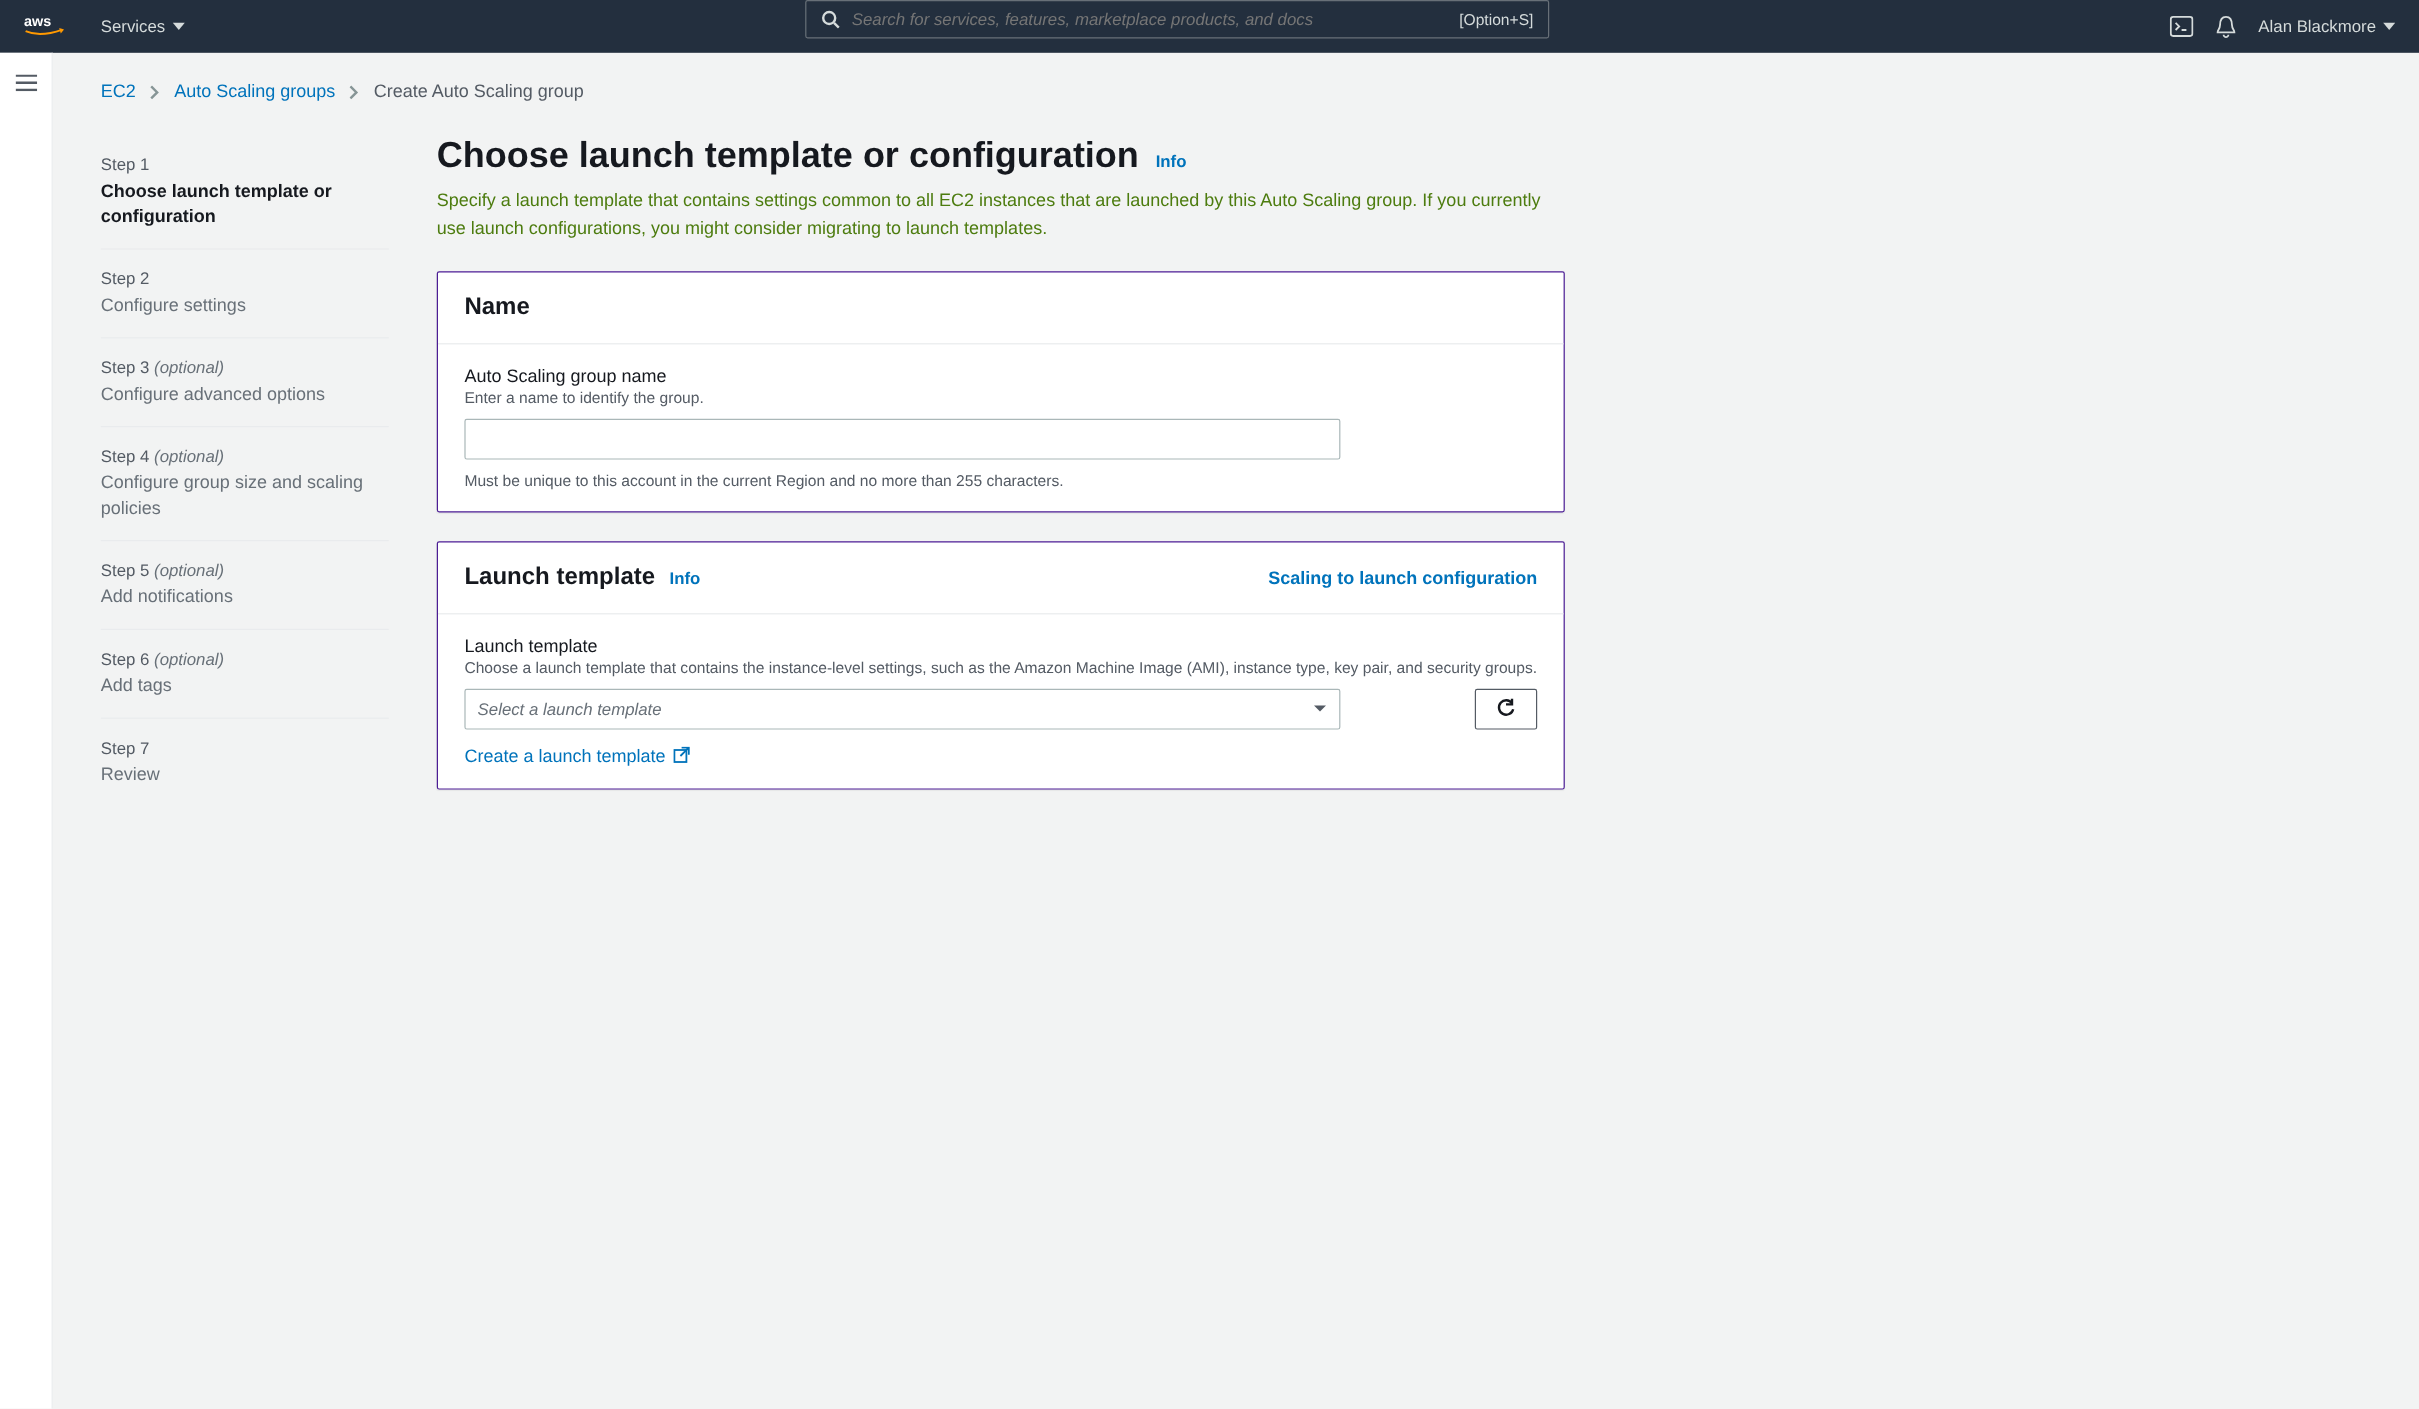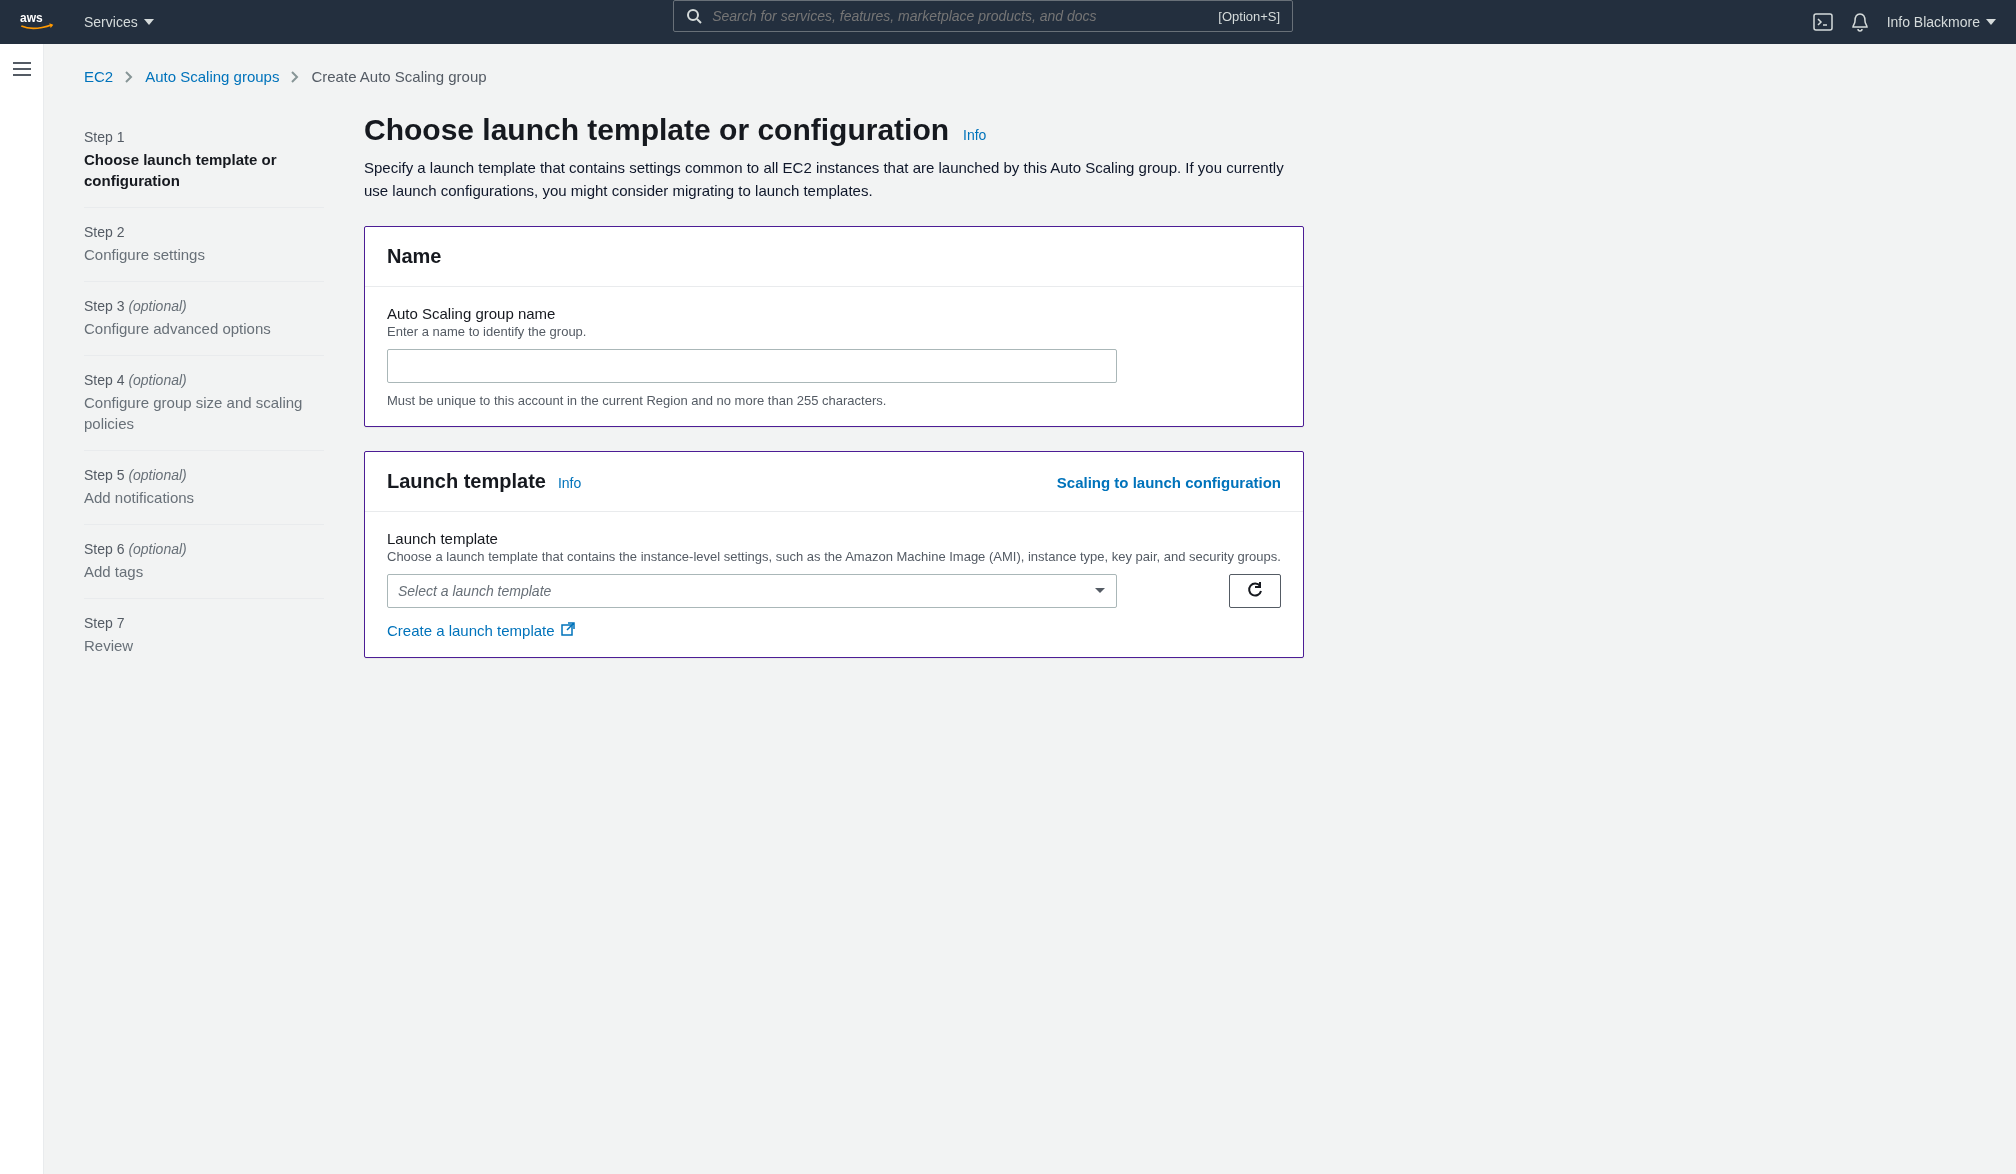--- a/index.html
+++ b/index.html
@@ -39,22 +39,22 @@
 .step { padding: 16px 0; border-bottom: 1px solid #e9ebed; }
 .step:last-child { border-bottom: none; }
 .step-label { font-size: 14px; color: #545b64; margin-bottom: 4px; }
 .step-label .optional { font-style: italic; color: #687078; }
 .step-title { font-size: 15px; color: #687078; line-height: 1.4; }
 .step.active .step-title { color: #16191f; font-weight: 700; }
 
 
 .page-heading { display: flex; align-items: baseline; gap: 14px; margin-bottom: 10px; }
 h1 { font-size: 30px; font-weight: 700; color: #16191f; }
-.info-link { color: #0073bb; font-size: 14px; font-weight: 400; cursor: pointer; }
-.page-desc { font-size: 15px; color: #0f172a; line-height: 1.5; margin-bottom: 24px; }
+.info-link { color: #0073bb; font-size: 14px; font-weight: 700; cursor: pointer; }
+.page-desc { font-size: 15px; color: #4d7c0f; line-height: 1.5; margin-bottom: 24px; }
 
 
 .panel { background: #fff; border: 1px solid #4c1d95; border-radius: 2px; margin-bottom: 24px; box-shadow: 0 1px 1px rgba(0,0,0,0.05); }
 .panel-header { padding: 18px 22px; border-bottom: 1px solid #e9ebed; display: flex; align-items: baseline; justify-content: space-between; }
 .panel-title { font-size: 20px; font-weight: 700; }
 .panel-header-left { display: flex; align-items: baseline; gap: 12px; }
 .switch-link { color: #0073bb; font-weight: 700; font-size: 15px; cursor: pointer; }
 .panel-body { padding: 18px 22px; }
 
 .field-label { font-size: 15px; font-weight: 400; color: #16191f; margin-bottom: 2px; }
@@ -106,21 +106,21 @@
   <div class="topnav-right">
     <svg width="20" height="20" viewBox="0 0 20 20">
         <rect x="1" y="2" width="18" height="16" rx="2" stroke="#d5dbdb" stroke-width="1.5" fill="none"></rect>
         <path d="M5 7 L8 10 L5 13" stroke="#d5dbdb" stroke-width="1.5" fill="none"></path>
         <line x1="10" y1="13" x2="14" y2="13" stroke="#d5dbdb" stroke-width="1.5"></line>
       </svg>
     <svg width="18" height="20" viewBox="0 0 18 20">
         <path d="M9 2 C5 2 4 5 4 9 C4 12 2 13 2 15 L16 15 C16 13 14 12 14 9 C14 5 13 2 9 2 Z M7 17 C7 18 8 19 9 19 C10 19 11 18 11 17" stroke="#d5dbdb" stroke-width="1.5" fill="none"></path>
       </svg>
     <div class="user-menu">
-      <span>Info Blackmore</span>
+      <span>Alan Blackmore</span>
       <span class="triangle-down"></span>
     </div>
   </div>
 </div>
 
 <div class="main-wrap">
   <div class="leftbar">
     <div class="hamburger">
       <svg width="18" height="14" viewBox="0 0 18 14">
           <line x1="0" y1="1" x2="18" y2="1" stroke="#545b64" stroke-width="2"></line>

